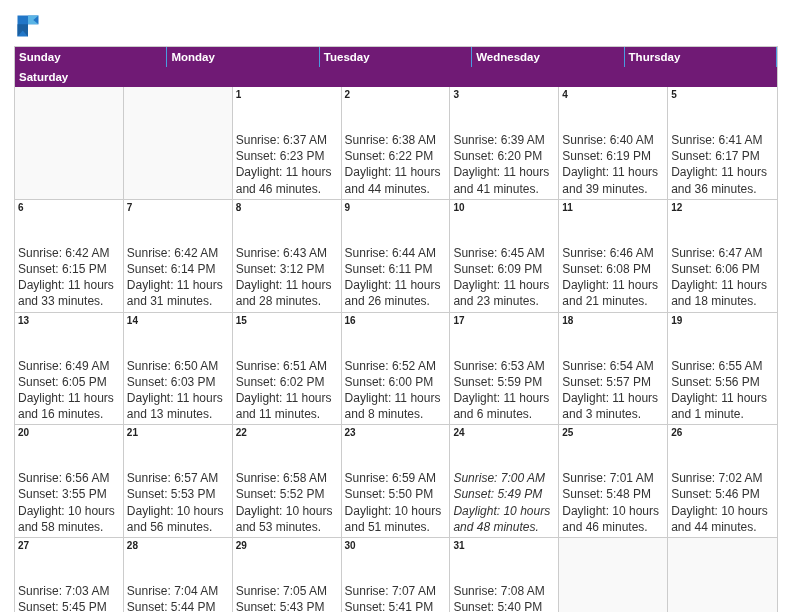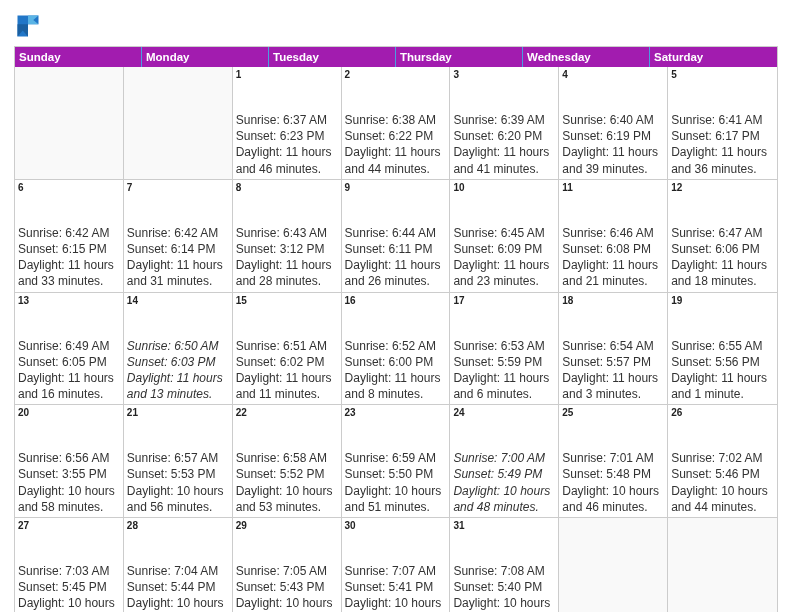--- a/index.html
+++ b/index.html
@@ -56,22 +56,22 @@
       color: #444;
     }
     .calendar {
       flex: 1;
       display: flex;
       flex-direction: column;
       border: 1px solid #ccc;
     }
     .cal-header {
       display: grid;
-      grid-template-columns: repeat(6, 1fr);
-      background: #a21caf;
+      grid-template-columns: repeat(5, 1fr);
+      background: #701a75;
     }
     .cal-header-cell {
       color: #fff;
       font-size: 11.5px;
       font-weight: bold;
       padding: 4px 4px;
       text-align: left;
       border-right: 1px solid #4a9de0;
     }
     .cal-header-cell:last-child { border-right: none; }
@@ -134,22 +134,22 @@
       <div class="month-title"></div>
       <div class="location"></div>
     </div>
   </div>
 
   <div class="calendar">
     <div class="cal-header" id="cal-header">
         <div class="cal-header-cell">Sunday</div>
         <div class="cal-header-cell">Monday</div>
         <div class="cal-header-cell">Tuesday</div>
+        <div class="cal-header-cell">Wednesday</div>
         <div class="cal-header-cell">Thursday</div>
-        <div class="cal-header-cell">Wednesday</div>
         <div class="cal-header-cell">Saturday</div>
       </div>
     <div class="cal-body" id="cal-body">
         <div class="cal-row">
           <div class="cal-cell empty"></div>
           <div class="cal-cell empty"></div>
           <div class="cal-cell">
             <span class="day-num">1</span>
             <div class="cell-text" style="white-space: pre-line;">Sunrise: 6:37 AM
 Sunset: 6:23 PM
@@ -239,21 +239,21 @@
         <div class="cal-row">
           <div class="cal-cell">
             <span class="day-num">13</span>
             <div class="cell-text" style="white-space: pre-line;">Sunrise: 6:49 AM
 Sunset: 6:05 PM
 Daylight: 11 hours
 and 16 minutes.</div>
           </div>
           <div class="cal-cell">
             <span class="day-num">14</span>
-            <div class="cell-text" style="white-space: pre-line; font-style: italic;">Sunrise: 6:50 AM
+            <div class="cell-text" style="white-space: pre-line;">Sunrise: 6:50 AM
 Sunset: 6:03 PM
 Daylight: 11 hours
 and 13 minutes.</div>
           </div>
           <div class="cal-cell">
             <span class="day-num">15</span>
             <div class="cell-text" style="white-space: pre-line;">Sunrise: 6:51 AM
 Sunset: 6:02 PM
 Daylight: 11 hours
 and 11 minutes.</div>

